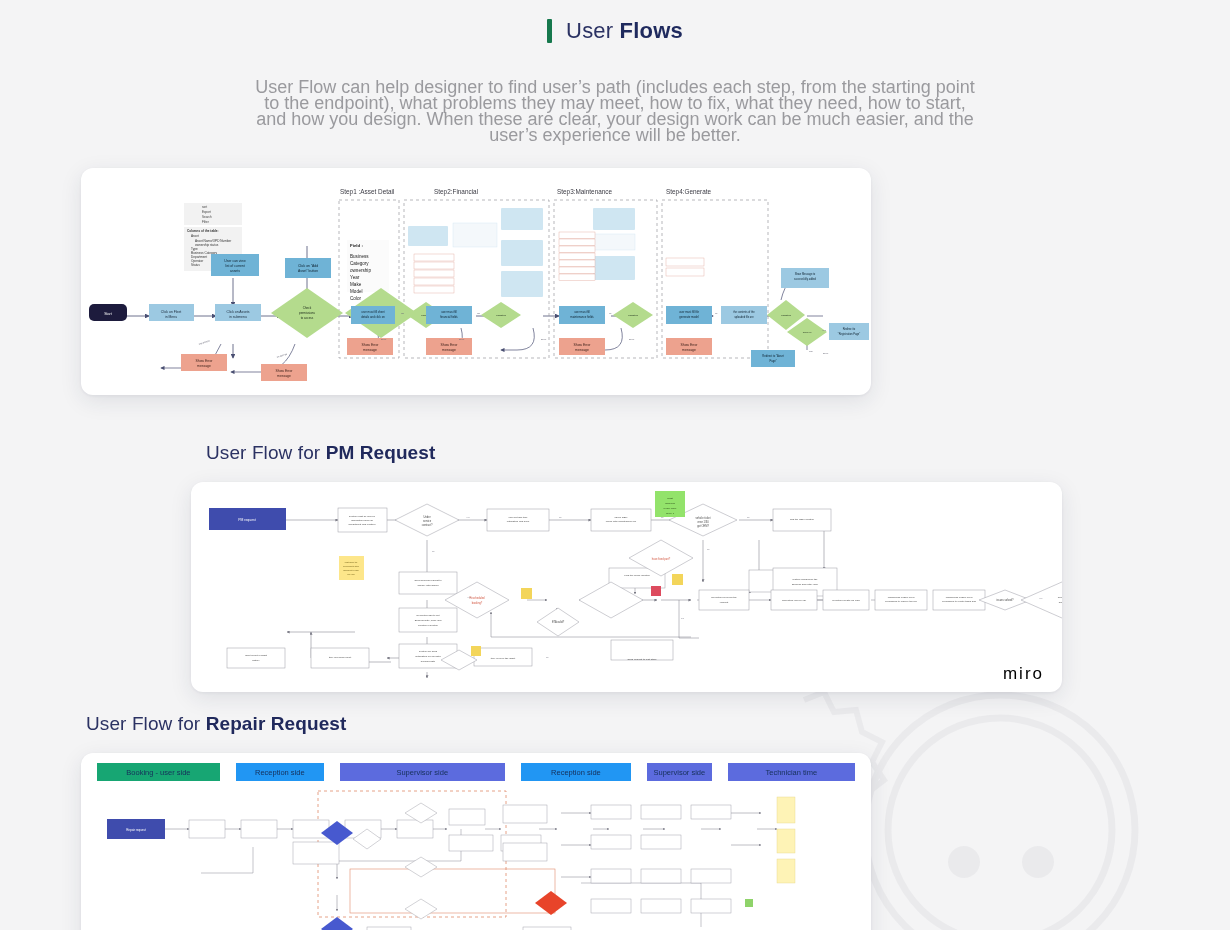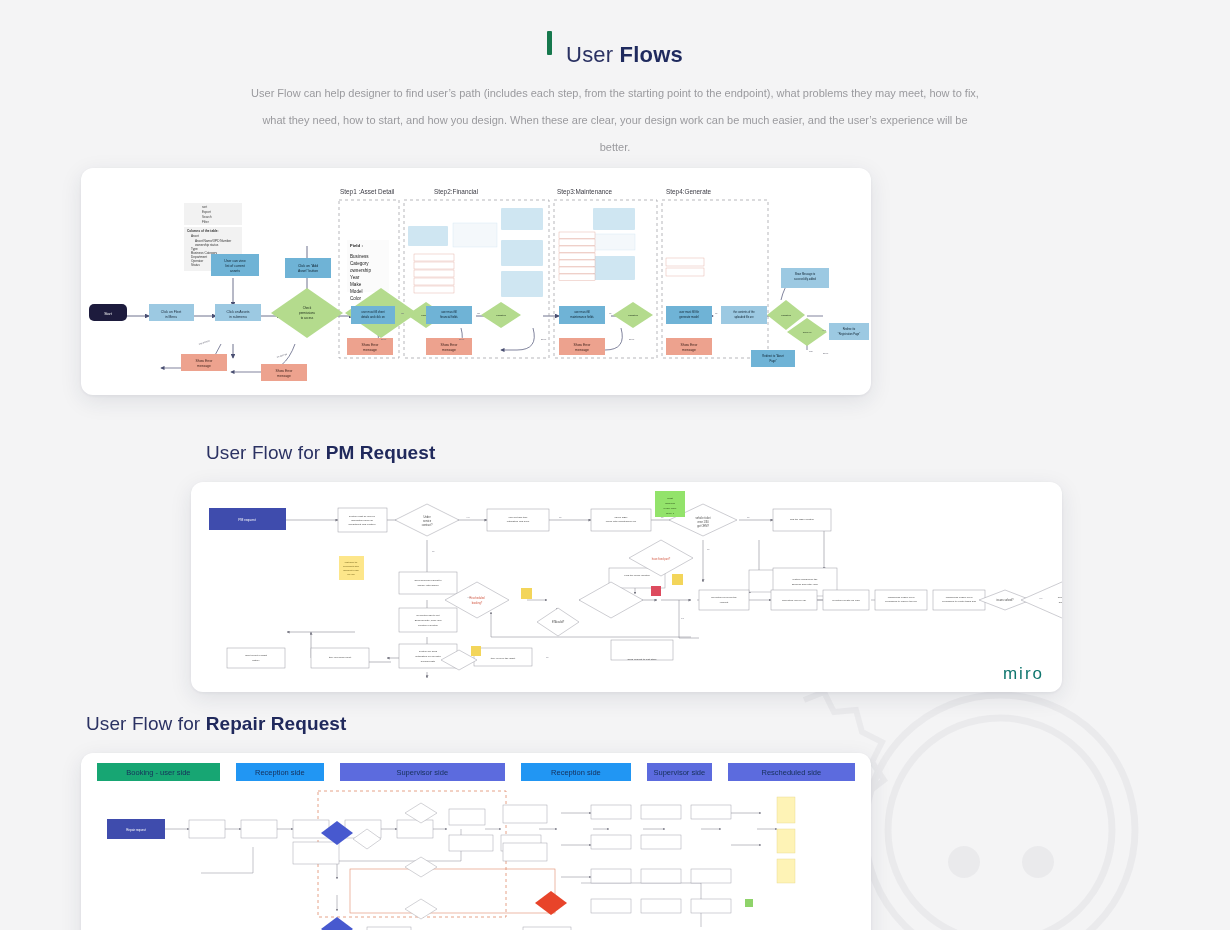--- a/index.html
+++ b/index.html
@@ -22,27 +22,27 @@
   
   .page-head { padding-top: 18px; text-align: center; }
   .title-row {
     display: inline-flex; align-items: center; gap: 14px;
   }
   .title-bar {
     width: 5px; height: 24px; background: #16784d; border-radius: 1px;
     display: inline-block;
   }
   .page-title {
-    font-size: 22px; color: #2b3263; letter-spacing: .2px; font-weight: 400; margin-top: 24px;
+    font-size: 22px; color: #2b3263; letter-spacing: .2px; font-weight: 400;
   }
   .page-title b { font-weight: 700; color: #1f2a5e; }
 
   .intro {
-    margin: 12px auto 0; width: 730px;
-    font-size: 11px; line-height: 27px; color: #9a9a9e;
+    margin: 32px auto 0; width: 730px;
+    font-size: 18px; line-height: 16px; color: #9a9a9e;
     text-align: center;
   }
 
   
   .sec-head {
     font-size: 19px; color: #2b3263; font-weight: 400; letter-spacing: .1px;
   }
   .sec-head b { font-weight: 700; color: #20295c; }
 
   
@@ -83,21 +83,21 @@
     display: flex; gap: 16px; padding: 0 16px;
   }
   .role-bar {
     height: 18px; display: flex; align-items: center; justify-content: center;
     font-size: 7.5px; color: #16305a; white-space: nowrap;
   }
 
   
   .miro {
     position: absolute; right: 18px; bottom: 8px;
-    font-size: 17px; letter-spacing: 2px; color: #0f766e; font-weight: 400;
+    font-size: 17px; letter-spacing: 2px; color: #000000; font-weight: 400;
   }
   
   .ntext { font-family: "Liberation Sans", sans-serif; }
 </style>
 </head>
 <body>
 
 <svg id="bg-watermark" viewBox="0 0 520 420">
   <g fill="none" stroke="#e3e3e6" stroke-width="7">
     <circle cx="250" cy="140" r="135"></circle>
@@ -561,21 +561,21 @@
           <div class="role-bar" style="background: rgb(92, 107, 222); width: 184px;">
             <span>Supervisor side</span>
           </div>
           <div class="role-bar" style="background: rgb(33, 150, 243); width: 123px;">
             <span>Reception side</span>
           </div>
           <div class="role-bar" style="background: rgb(92, 107, 222); width: 72px;">
             <span>Supervisor side</span>
           </div>
           <div class="role-bar" style="background: rgb(92, 107, 222); width: 142px;">
-            <span>Rescheduled side</span>
+            <span>Technician time</span>
           </div>
         </div>
       <div class="diagram" style="top:34px;">
         <svg viewBox="0 0 790 266" preserveAspectRatio="none">
           <defs>
             <marker id="ar3" markerWidth="5" markerHeight="5" refX="4.4" refY="2.5" orient="auto">
               <path d="M0,0 L5,2.5 L0,5 z" fill="#8a8a95"></path>
             </marker>
           </defs>
 

